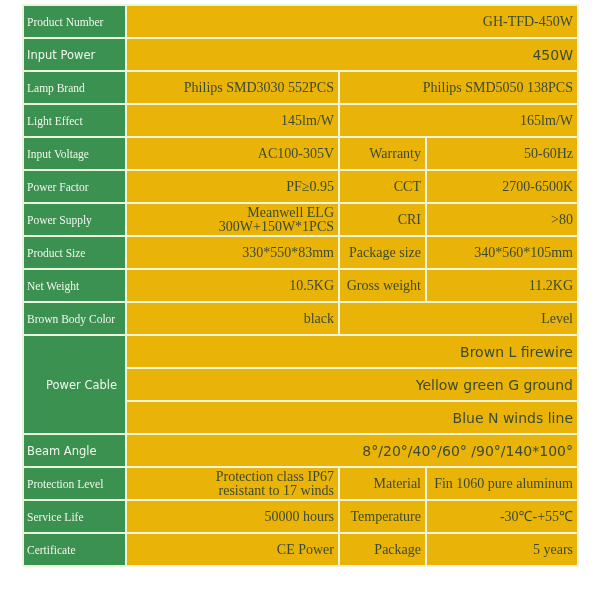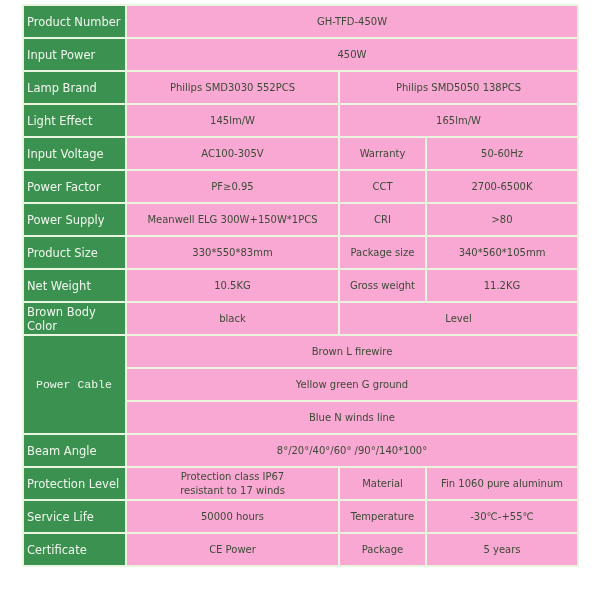--- a/index.html
+++ b/index.html
@@ -4,32 +4,32 @@
 <style>
   html, body { margin: 0; padding: 0; background: #ffffff; }
   body { width: 600px; height: 600px; position: relative; overflow: hidden;
          font-family: "DejaVu Sans", sans-serif; }
   .spec-table {
     position: absolute; left: 22px; top: 4px; width: 555px;
     border-collapse: collapse; table-layout: fixed;
   }
   .spec-table td {
     border: 2px solid #e9f5df;
-    text-align: center; vertical-align: middle;
-    font-size: 10px; color: #3b4a35; padding: 0 4px;
-    background: #f9a8d4;
+    text-align: right; vertical-align: middle;
+    font-size: 14px; color: #3b4a35; padding: 0 4px;
+    background: #eab308;
     line-height: 14px;
   }
   .spec-table td.label {
     background: #3b9150; color: #f2f7ee; text-align: left; padding-left: 3px;
     font-size: 11.5px;
   }
-  .spec-table td.label.center { padding-left: 12px; font-family: Liberation Mono, monospace; }
+  .spec-table td.label.center { padding-left: 22px; }
   .spec-table td.sub { color: #3b4a35; }
-  .spec-table tr.h35 td { height: 31px; }
+  .spec-table tr.h35 td { height: 31px; font-family: Liberation Serif, serif; }
   .spec-table tr.h33 td { height: 31px; }
   .spec-table tr.pc td { height: 31px; margin-left: 36px; }
   .spec-table td.multi { line-height: 14px; }
 </style>
 </head>
 <body>
 
 <table class="spec-table">
   <colgroup>
     <col style="width:103px">

